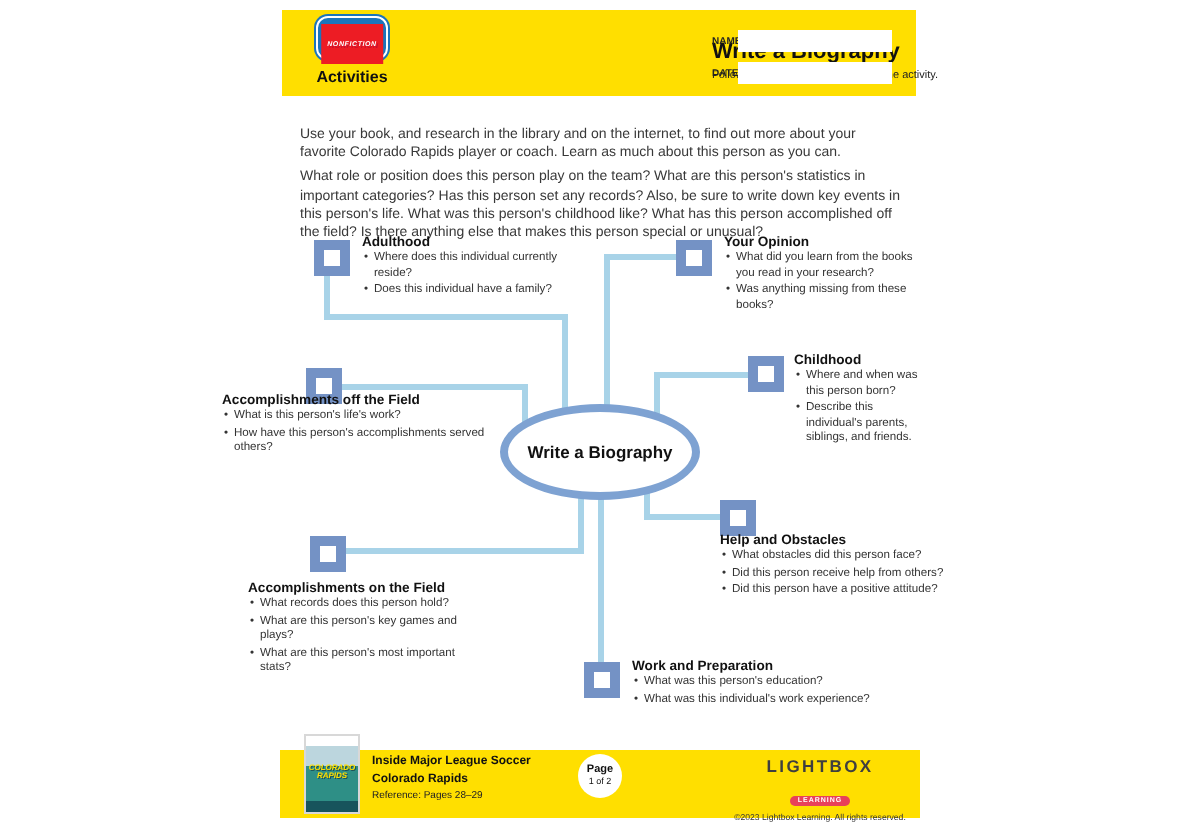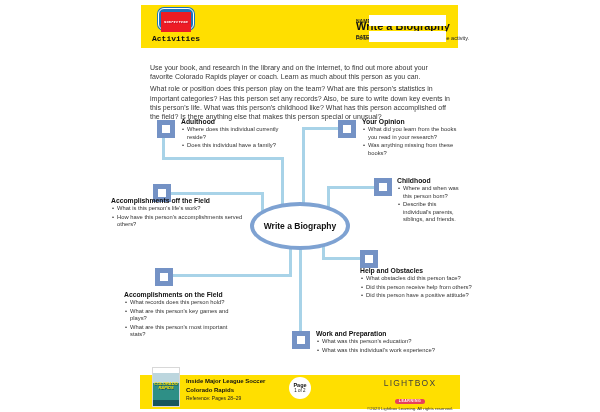--- a/index.html
+++ b/index.html
@@ -2,21 +2,21 @@
 <html><head>
 <meta charset="utf-8">
 <style>
   * { margin:0; padding:0; box-sizing:border-box; }
   html,body { background:#ffffff; }
   body { font-family:"Liberation Sans", sans-serif; }
   .canvas { position:relative; width:532px; height:412px; background:#fff; overflow:hidden; }
 
   
   .header-band { position:absolute; left:141px; top:5px; width:317px; height:43px; background:#ffdf00; }
-  .logo-wrap { position:absolute; left:152px; top:8px; width:48px; text-align:center;font-family:Liberation Mono, monospace; }
+  .logo-wrap { position:absolute; left:152px; top:8px; width:48px; text-align:center; }
   .av2-badge { position:relative; margin:0 auto; width:36px; height:22px; background:#1b75bc;
                border:1.5px solid #fff; border-radius:6px; box-shadow:0 0 0 1px #1b75bc;
                color:#fff; font-weight:bold; font-style:italic; font-size:11px; line-height:19px; text-align:center;
                text-shadow:1px 1px 0 #c8102e; }
   .av2-sub { position:absolute; left:50%; transform:translateX(-50%); bottom:-3px; background:#ed1c24; color:#fff;
              font-size:3.5px; font-style:italic; font-weight:bold; padding:0.5px 3px; letter-spacing:0.3px; white-space:nowrap; }
   .logo-label { margin-top:4px; font-size:8px; font-weight:bold; color:#111; }
   .title-block { position:absolute; left:215px; top:15px; width:135px; }
   .page-main-title { font-size:11px; font-weight:bold; color:#111; }
   .page-sub-title { margin-top:3px; font-size:5.5px; color:#222; }
@@ -50,21 +50,21 @@
                 font-size:4px; font-weight:bold; font-style:italic; color:#ffe000; line-height:1.1;
                 text-shadow:0.5px 0.5px 0 #1a4d55; }
   .footer-text { position:absolute; left:186px; top:378px; z-index:2; }
   .footer-text .l1, .footer-text .l2 { font-size:6px; font-weight:bold; color:#111; margin-bottom:2.5px; }
   .footer-text .l3 { font-size:5px; color:#222; }
   .page-circle { position:absolute; left:289px; top:377px; width:22px; height:22px; border-radius:50%;
                  background:#fff; z-index:2; text-align:center; }
   .page-circle .pc1 { font-size:5.5px; font-weight:bold; color:#111; margin-top:5px; }
   .page-circle .pc2 { font-size:4.5px; color:#111; }
   .lightbox-block { position:absolute; left:363px; top:378px; width:94px; text-align:center; z-index:2; }
-  .lb-logo { font-size:8.5px; font-weight:normal; letter-spacing:1.2px; color:#3f3f3f; }
+  .lb-logo { font-size:8.5px; font-weight:bold; letter-spacing:1.2px; color:#3f3f3f; }
   .lb-badge { display:inline-block; background:#e8415a; color:#fff; font-size:3.5px; font-weight:bold;
               letter-spacing:0.5px; padding:0.5px 4px; border-radius:4px; margin:1px 0 2px; }
   .lb-copy, .lb-url { font-size:4.3px; color:#333; line-height:1.4; }
 </style>
 </head>
 <body>
 
 <div class="canvas">
 
   <div class="header-band">

